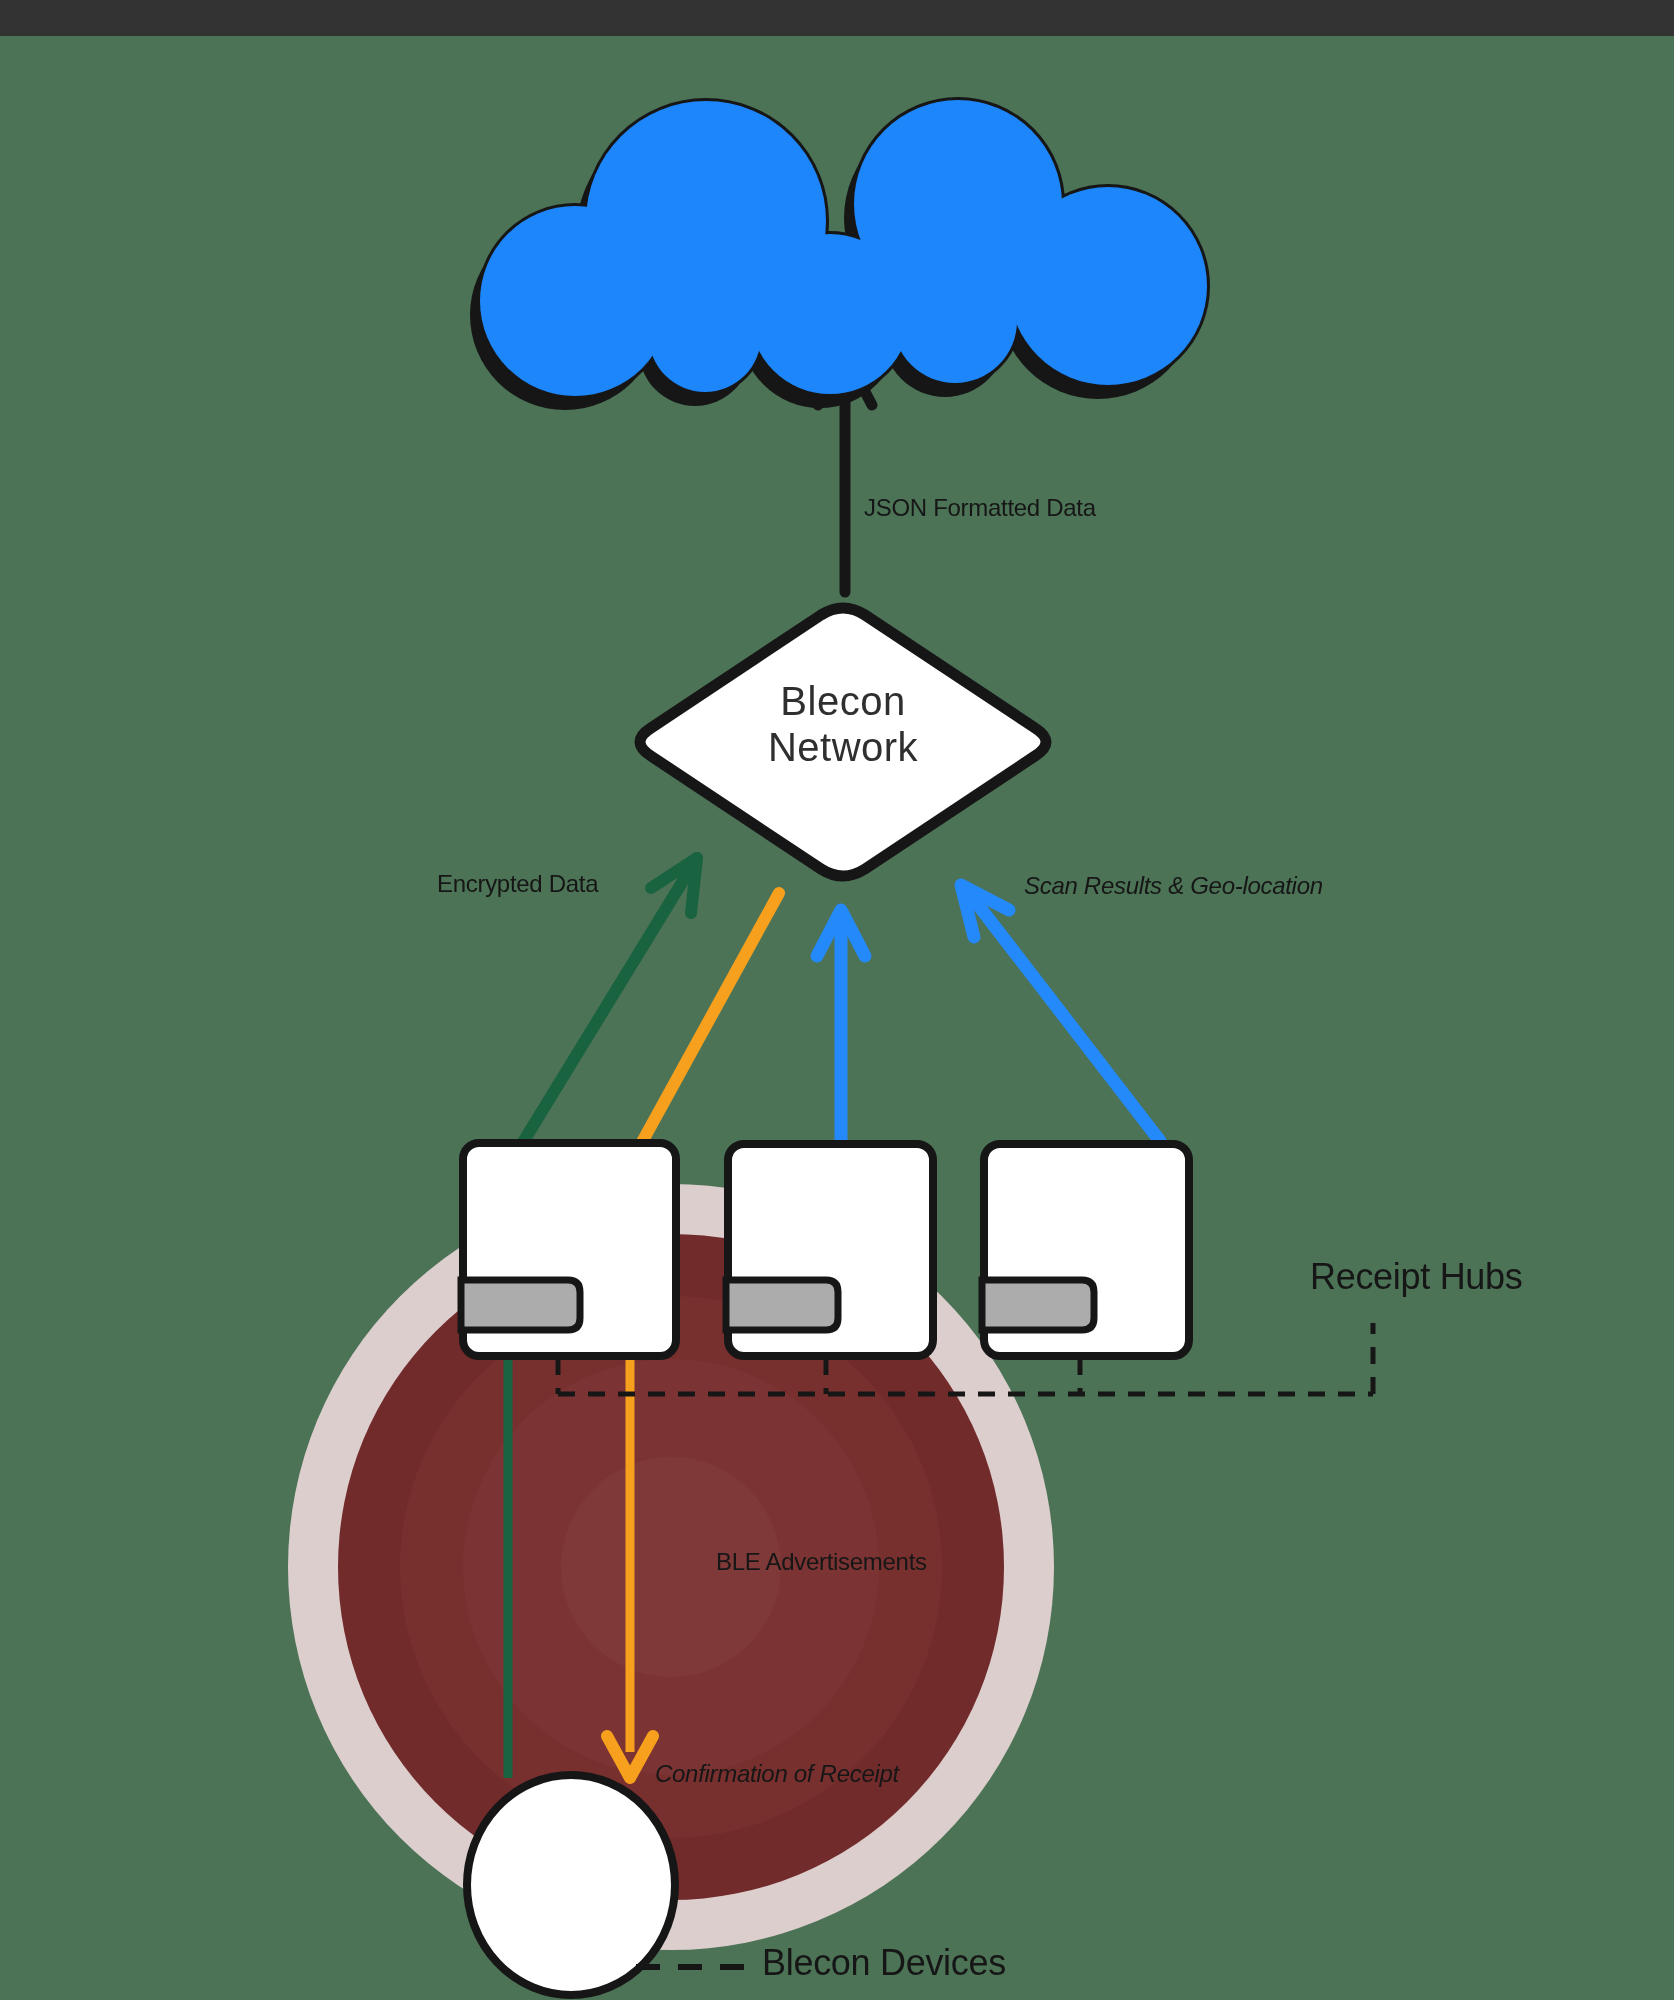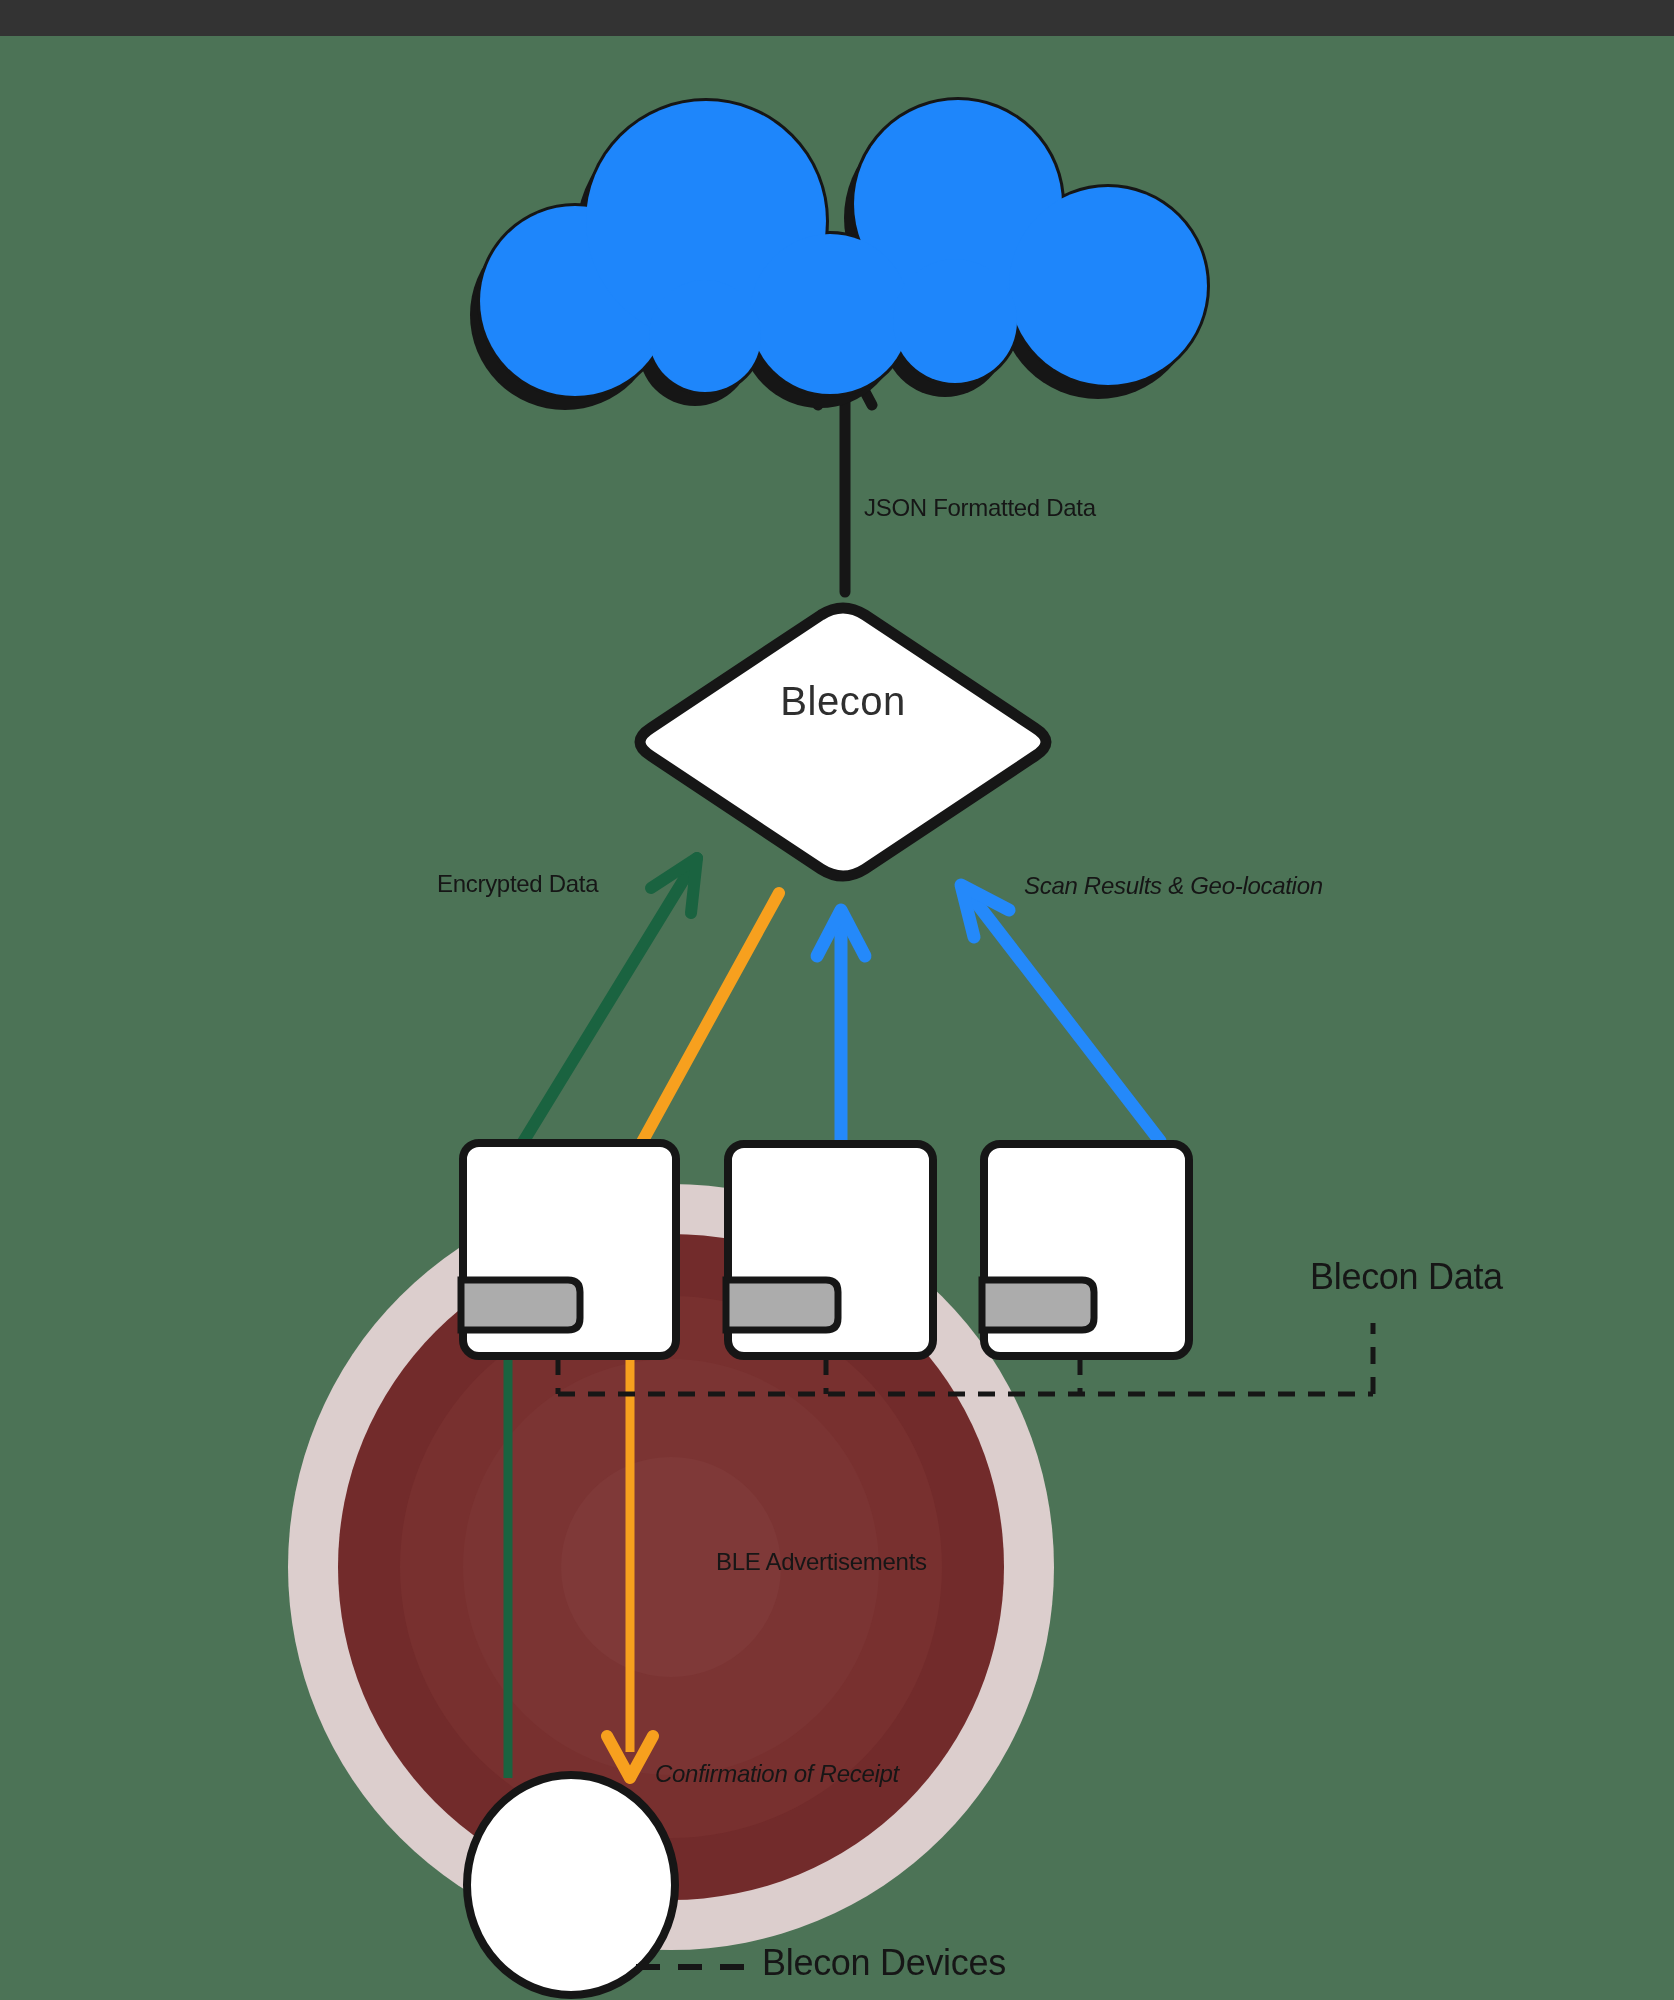--- a/index.html
+++ b/index.html
@@ -126,26 +126,27 @@
         <circle class="cloud-fill" cx="705" cy="300" r="56"></circle>
         <circle class="cloud-fill" cx="955" cy="285" r="62"></circle>
       </g>
     </g>
   </svg>
 
   <div class="label" style="left:864px;top:458px;">JSON Formatted Data</div>
 
   <div class="diamond-label">
     <div>Blecon</div>
+    <div>Network</div>
   </div>
 
   <div class="label" style="left:437px;top:834px;">Encrypted Data</div>
 
   <div class="label" style="left:1024px;top:836px;font-style:italic;">Scan Results &amp; Geo-location</div>
 
-  <div class="label-big" style="left:1310px;top:1220px;">Blecon Data</div>
+  <div class="label-big" style="left:1310px;top:1220px;">Receipt Hubs</div>
 
   <div class="label" style="left:716px;top:1512px;">BLE Advertisements</div>
 
   <div class="label" style="left:655px;top:1724px;font-style:italic;">Confirmation of Receipt</div>
 
   <div class="label-big" style="left:762px;top:1906px;">Blecon Devices</div>
 </div>
 
 </body></html>

